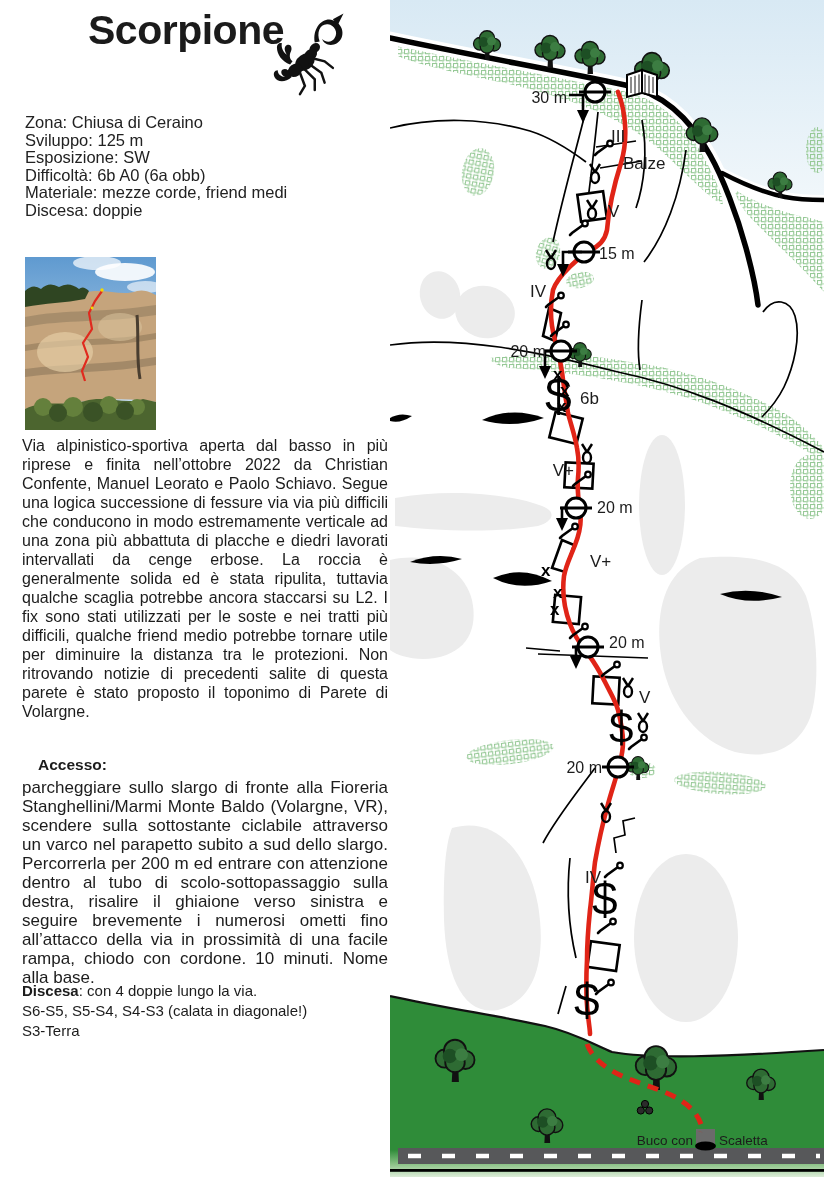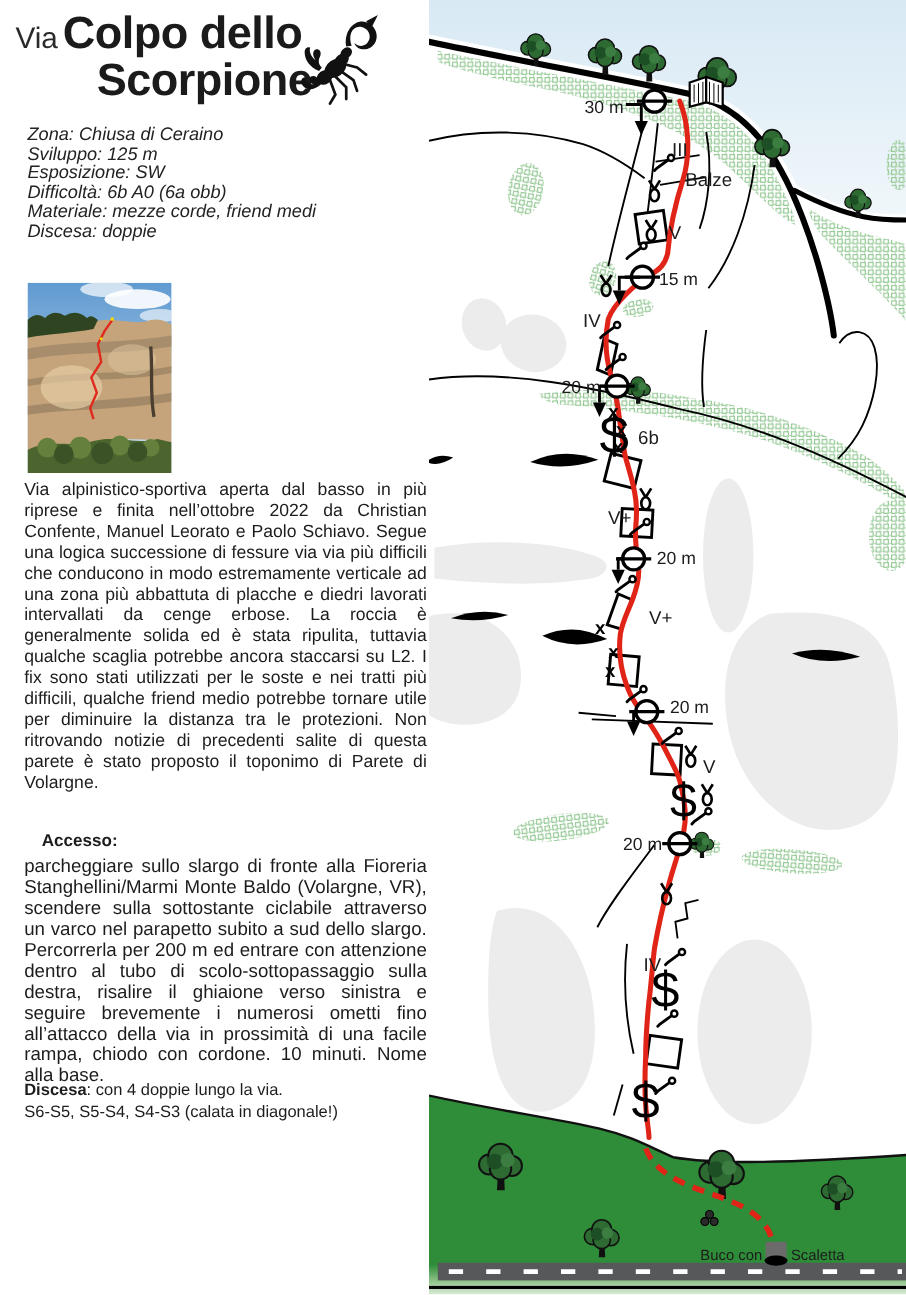--- a/index.html
+++ b/index.html
@@ -5,41 +5,39 @@
   html,body{margin:0;padding:0;background:#fff;}
   .page{position:relative;width:824px;height:1177px;background:#fff;overflow:hidden;
         font-family:"Liberation Sans",sans-serif;color:#1c1c1c;}
   .abs{position:absolute;}
   
   .title-block{left:14px;top:10px;width:360px;line-height:1.02;}
   .title-prefix{font-size:27px;font-weight:400;color:#2a2a2a;}
   .title-main{font-size:41px;font-weight:700;letter-spacing:-0.5px;color:#1b1b1b;}
   .title-line2{margin-left:74px;display:block;}
   
-  .info-block{left:25px;top:114px;width:360px;font-style:italic;font-size:16.5px;
+  .info-block{left:25px;top:114px;width:360px;font-size:16.5px;
               line-height:17.6px;color:#222;}
   
   .photo{left:25px;top:257px;width:131px;height:173px;}
   
   .desc{left:22px;top:436px;width:366px;font-size:16px;line-height:19px;text-align:justify;}
   .accesso-h{left:38px;top:756px;width:366px;font-size:15.5px;font-weight:700;}
   .accesso-p{left:22px;top:778px;width:366px;font-size:17px;line-height:19px;text-align:justify;}
   .discesa{left:22px;top:981px;width:366px;font-size:15px;line-height:20px;}
   .b{font-weight:700;}
   .topo{left:390px;top:0;}
   svg text{font-family:"Liberation Sans","DejaVu Sans",sans-serif;}
 </style>
 </head>
 <body>
 
 <div class="page">
 
   <div class="abs title-block">
-    <div><span class="title-prefix">Via</span>
-      <span class="title-main">Colpo dello</span></div>
     <span class="title-main title-line2">Scorpione</span>
   </div>
 
   <svg class="abs" style="left:272px;top:12px" width="74" height="92" viewBox="0 0 90 110">
     <g fill="#111">
       <path d="M52,36 C49,18 62,5 74,9 C87,13 90,30 79,37 C72,41 63,39 61,32 C66,37 73,36 76,31 C81,24 76,15 68,14 C58,13 54,24 58,35 Z"></path>
       <path d="M74,8 L87,1 L80,15 Z"></path>
       <ellipse cx="52" cy="43" rx="7" ry="5.5" transform="rotate(-40 52 43)"></ellipse>
       <ellipse cx="47" cy="51" rx="8.5" ry="6.5" transform="rotate(-38 47 51)"></ellipse>
       <ellipse cx="40" cy="60" rx="13" ry="9.5" transform="rotate(-35 40 60)"></ellipse>
@@ -97,20 +95,21 @@
   </svg>
 
   <div class="abs desc">Via alpinistico-sportiva aperta dal basso in più riprese e finita nell’ottobre 2022 da Christian Confente, Manuel Leorato e Paolo Schiavo. Segue una logica successione di fessure via via più difficili che conducono in modo estremamente verticale ad una zona più abbattuta di placche e diedri lavorati intervallati da cenge erbose. La roccia è generalmente solida ed è stata ripulita, tuttavia qualche scaglia potrebbe ancora staccarsi su L2. I fix sono stati utilizzati per le soste e nei tratti più difficili, qualche friend medio potrebbe tornare utile per diminuire la distanza tra le protezioni. Non ritrovando notizie di precedenti salite di questa parete è stato proposto il toponimo di Parete di Volargne.</div>
 
   <div class="abs accesso-h">Accesso:</div>
   <div class="abs accesso-p">parcheggiare sullo slargo di fronte alla Fioreria Stanghellini/Marmi Monte Baldo (Volargne, VR), scendere sulla sottostante ciclabile attraverso un varco nel parapetto subito a sud dello slargo. Percorrerla per 200 m ed entrare con attenzione dentro al tubo di scolo-sottopassaggio sulla destra, risalire il ghiaione verso sinistra e seguire brevemente i numerosi ometti fino all’attacco della via in prossimità di una facile rampa, chiodo con cordone. 10 minuti. Nome alla base.</div>
 
   <div class="abs discesa">
     <div><span class="b">Discesa</span><span>: con 4 doppie lungo la via.</span></div>
     <div>S6-S5, S5-S4, S4-S3 (calata in diagonale!)</div>
+    <div>S3-Terra</div>
   </div>
 
   <svg class="abs topo" width="434" height="1177" viewBox="0 0 434 1177">
     <defs>
       <linearGradient id="skyGrad" x1="0" y1="0" x2="0" y2="1">
         <stop offset="0" stop-color="#d8e9f4"></stop>
           <stop offset="1" stop-color="#fdfefe"></stop>
       </linearGradient>
       <linearGradient id="grassGrad" x1="0" y1="0.85" x2="0" y2="1">
         <stop offset="0" stop-color="#2f8c39"></stop>

